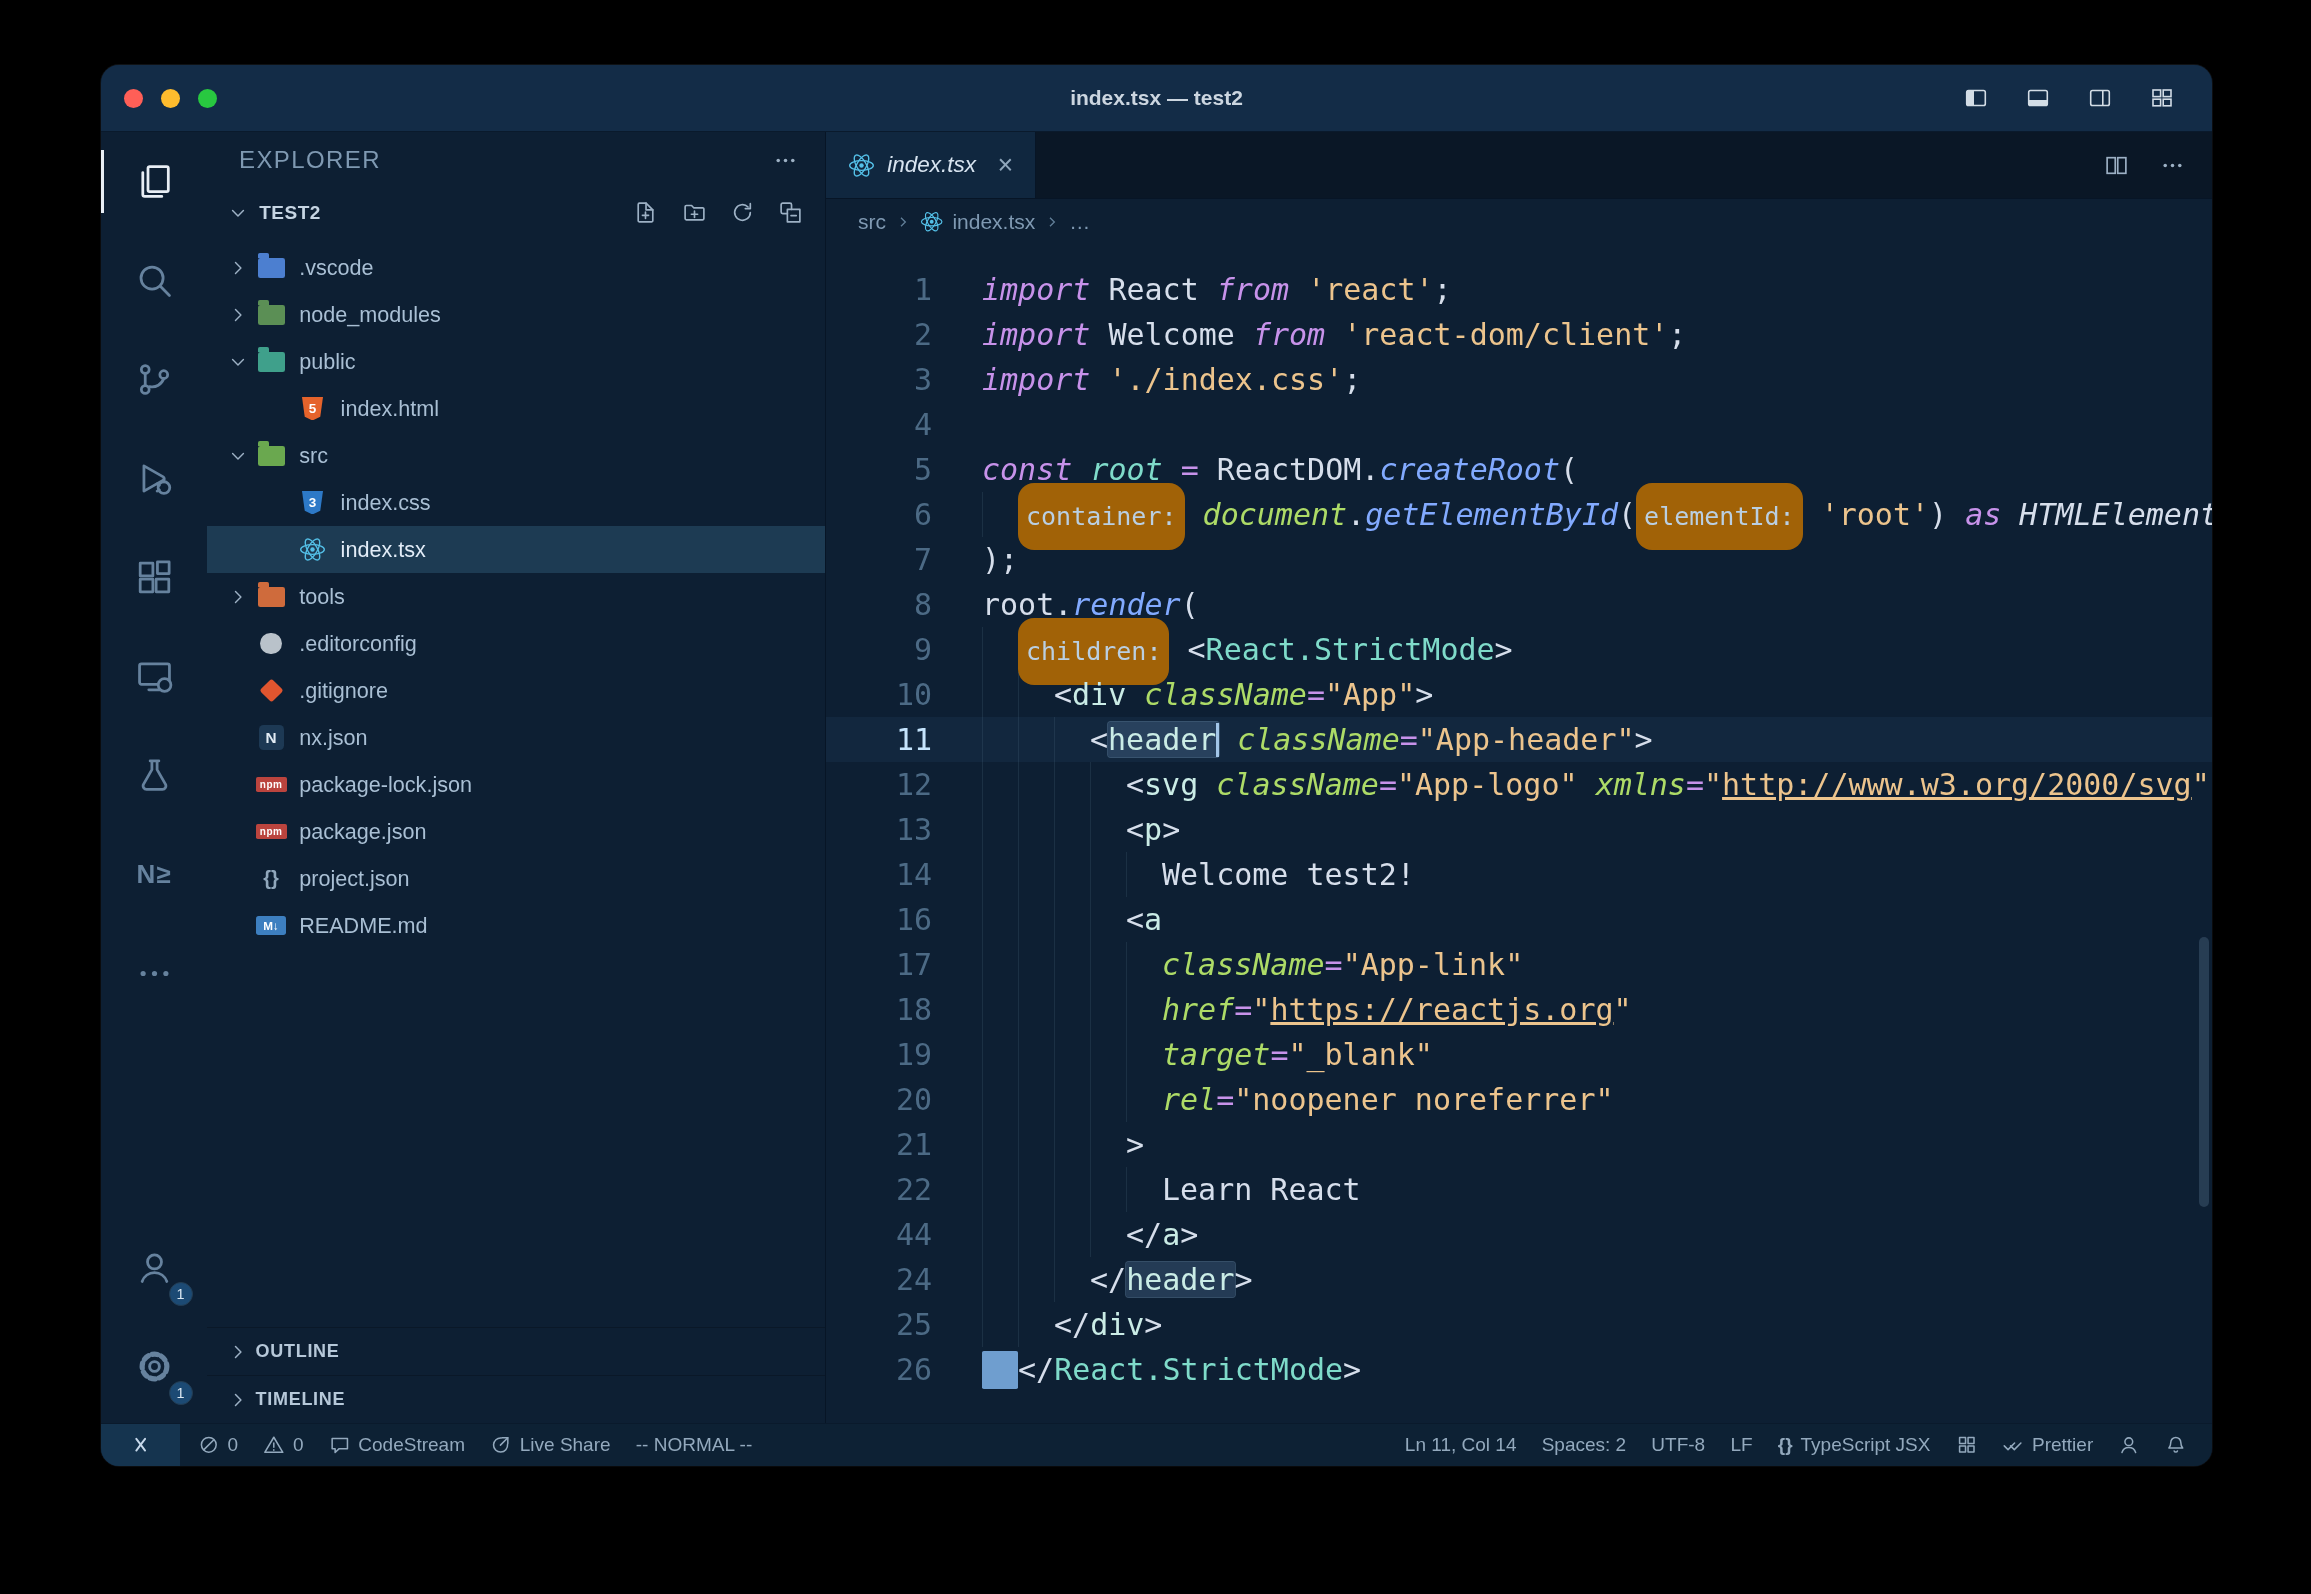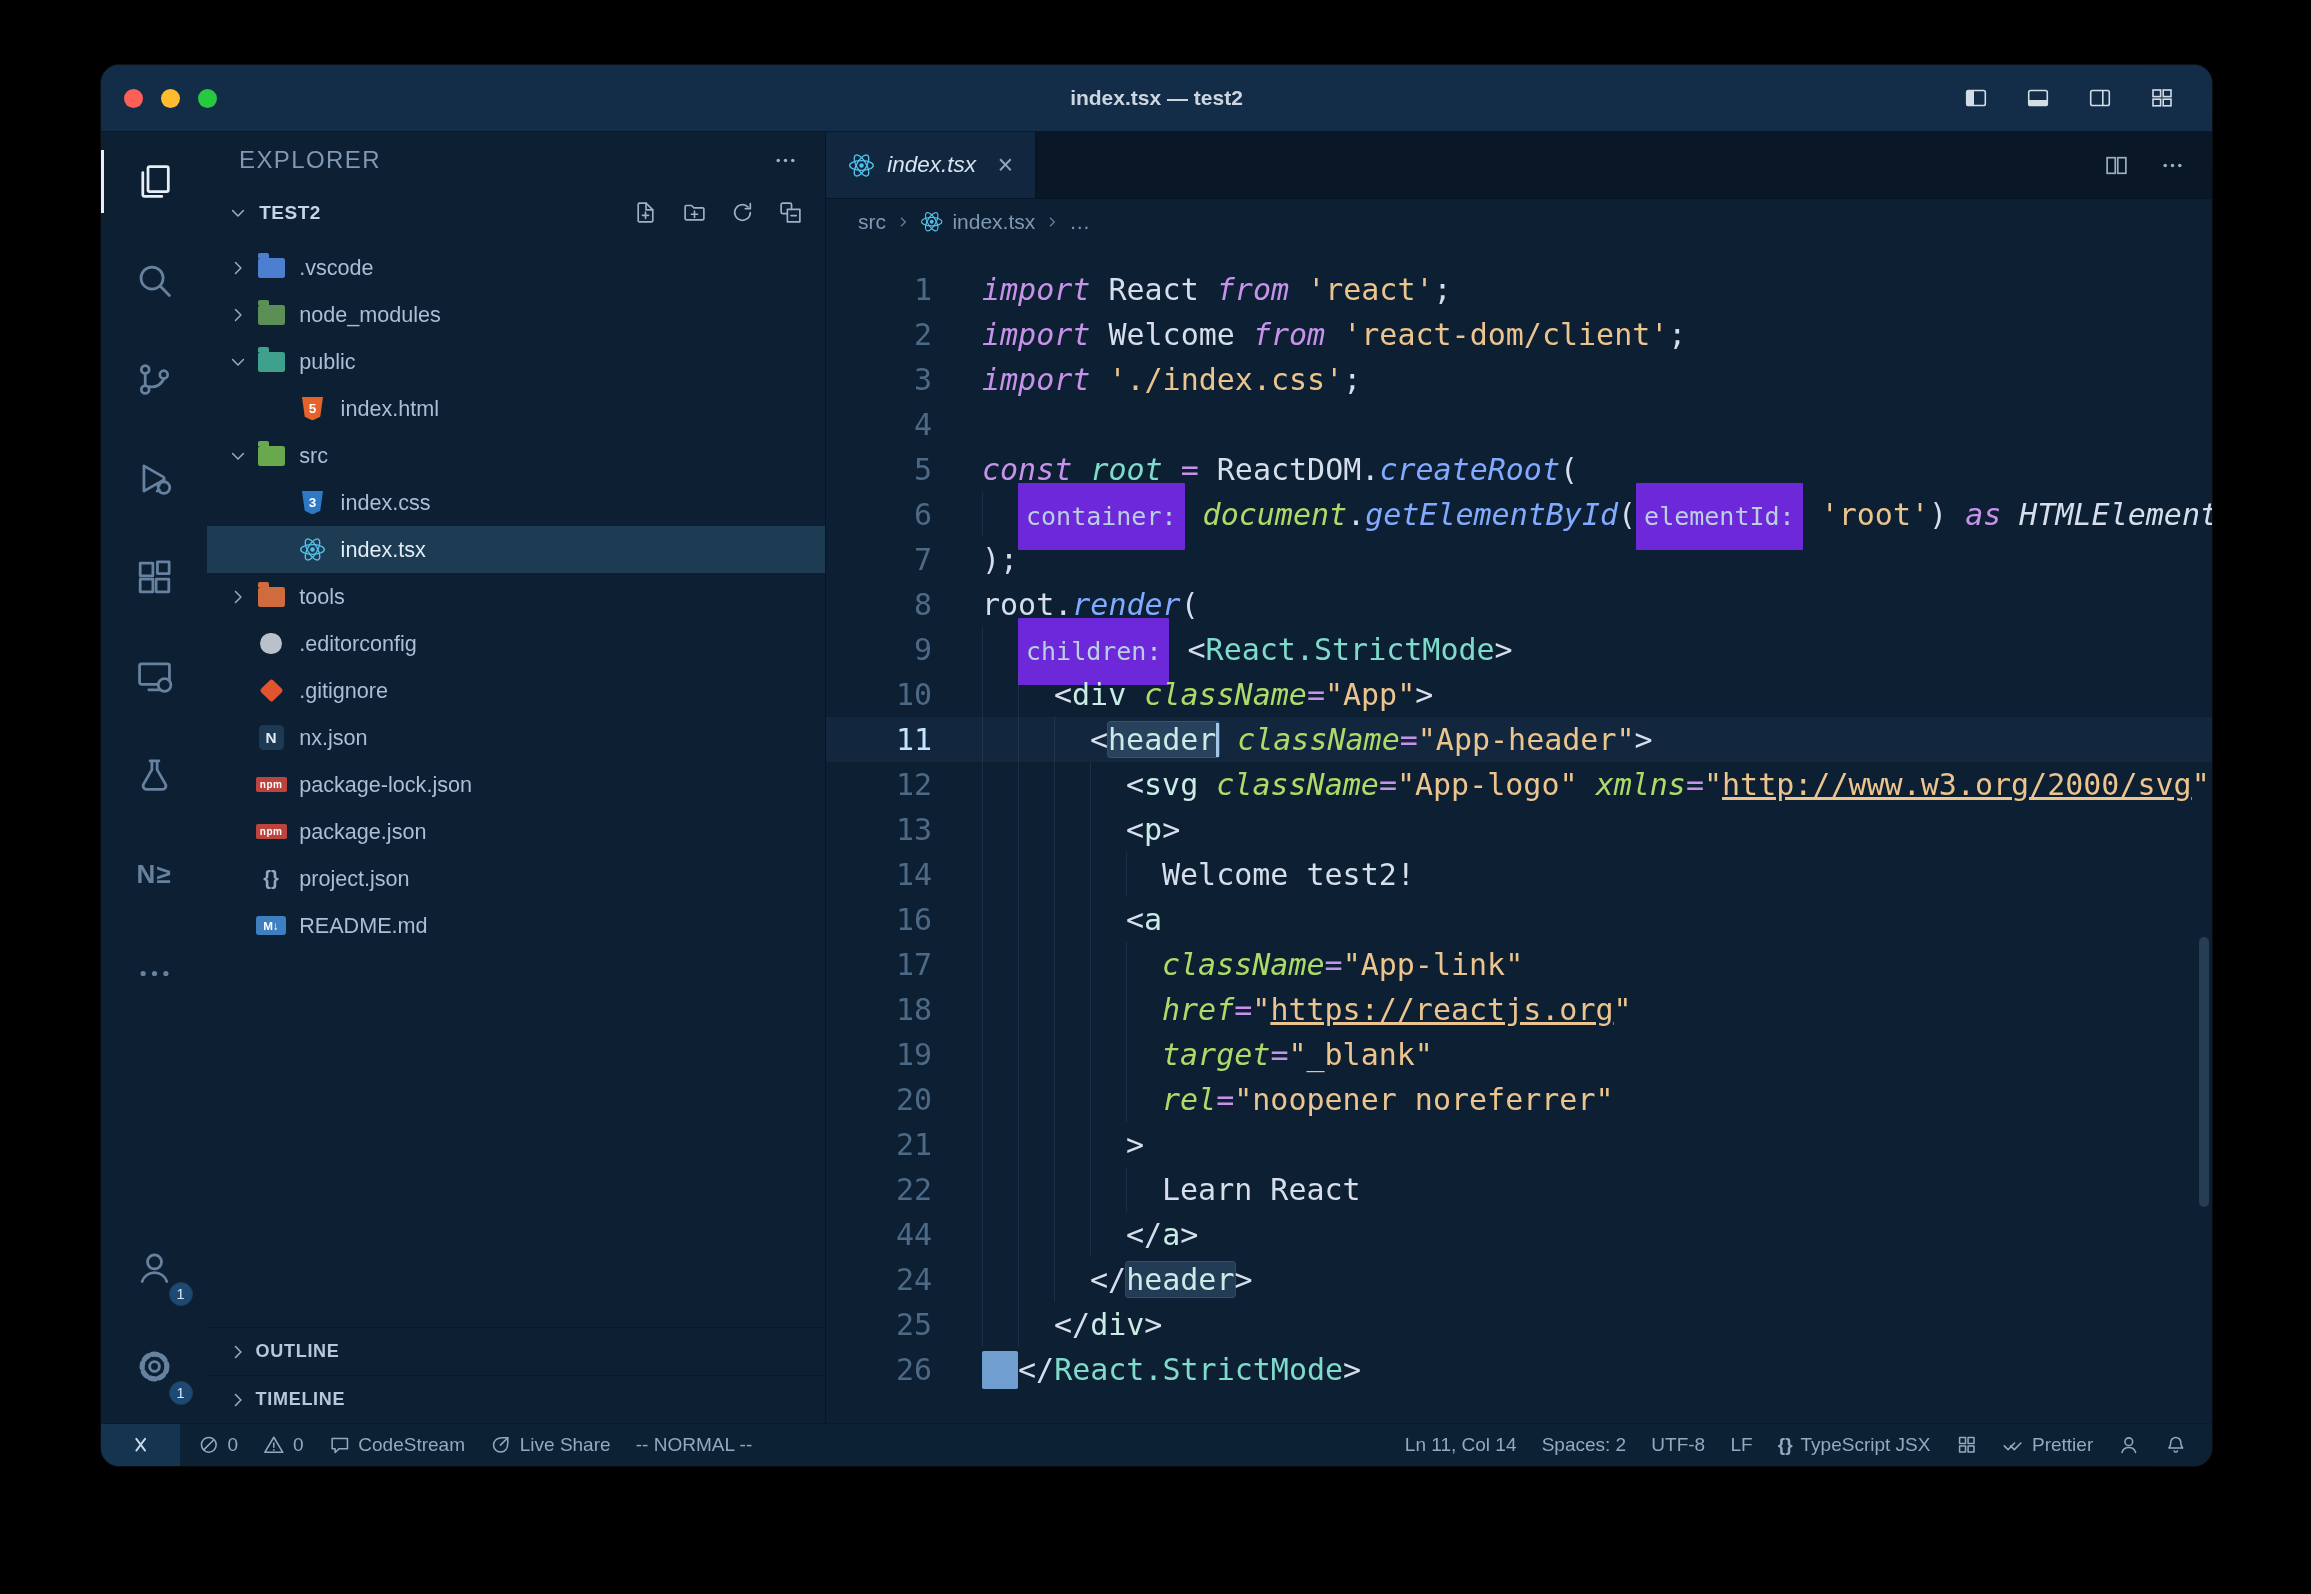--- a/index.html
+++ b/index.html
@@ -112,21 +112,21 @@
   .tk-op{ color:#c792ea; }
   .tk-str{ color:#ecc48d; }
   .tk-link{ color:#ecc48d; text-decoration:underline; }
   .tk-fn{ color:#82aaff; font-style:italic; }
   .tk-cvar{ color:#7fdbca; font-style:italic; }
   .tk-gvar{ color:#addb67; font-style:italic; }
   .tk-type{ color:#d6deeb; font-style:italic; }
   .tk-tag{ color:#caece6; }
   .tk-cmp{ color:#7fdbca; }
   .tk-attr{ color:#addb67; font-style:italic; }
-  .tk-inlay{ background:#6d28d9; color:#bacfe2; border-radius:1px; padding:19px 8px;
+  .tk-inlay{ background:#a16207; color:#bacfe2; border-radius:16px; padding:19px 8px;
     font-size:25px; font-style:normal; }
   .hlw{ background:rgba(99,138,176,.27); border-radius:2.7px; box-shadow:0 0 0 0.9px rgba(130,165,200,.35); }
   .cur::after{ content:""; display:inline-block; width:2.7px; height:34px; background:#a3c6e8; vertical-align:-6.3px; }
   .scroll-thumb{ position:absolute; right:2.7px; top:693px; width:10.8px; height:270px;
     border-radius:5.4px; background:rgba(120,150,180,.25); }
 
   
   .statusbar{ height:43px; flex:none; background:#0d2134; border-top:0.9px solid #0a1a2c;
     display:flex; align-items:center; font-size:19px; color:#93a9bd; }
   .remote-block{ width:79px; height:100%; background:#15344f; color:#c6d8ea;

